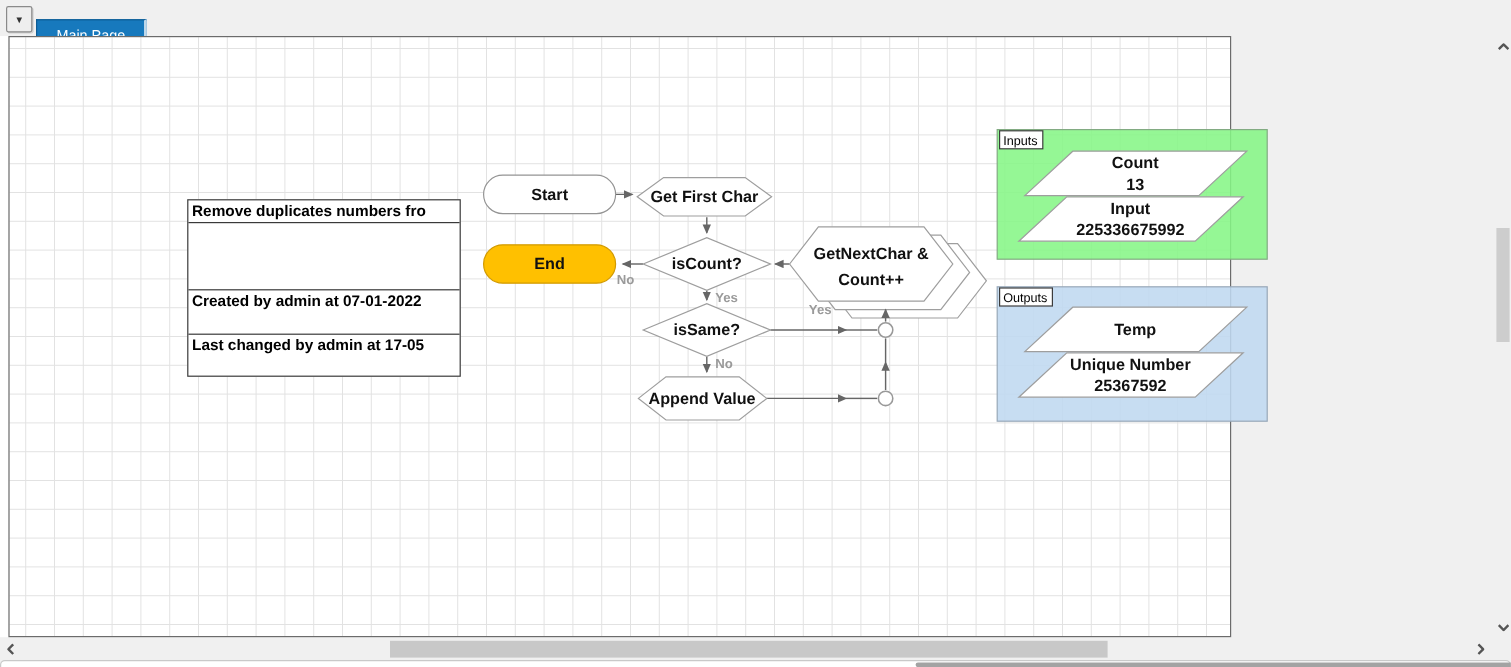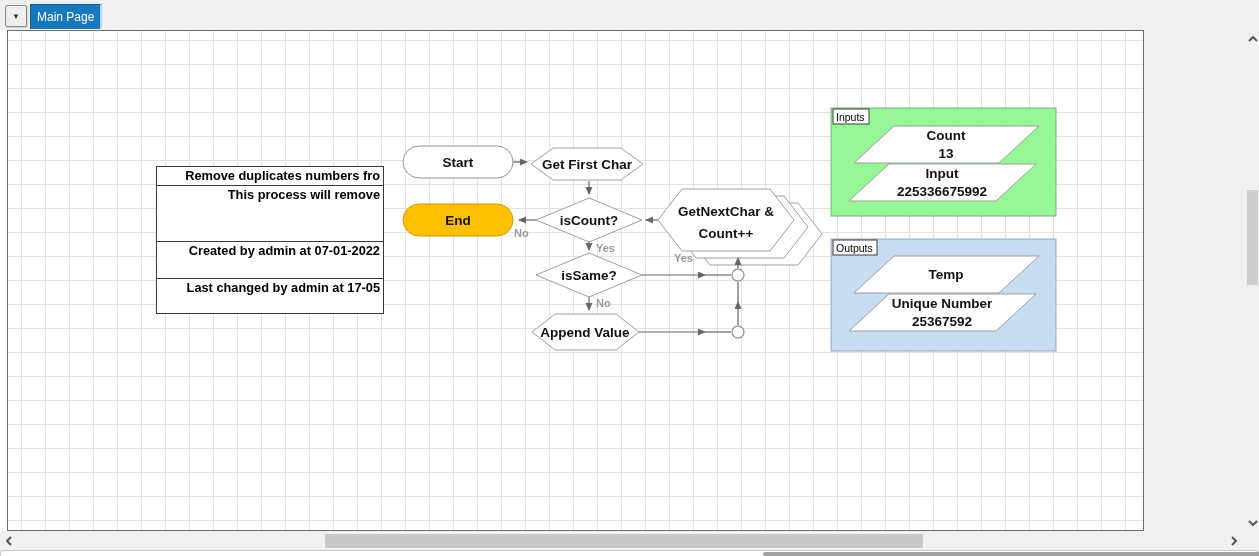--- a/index.html
+++ b/index.html
@@ -4,37 +4,37 @@
 <style>
   html,body{margin:0;padding:0;}
   body{width:1259px;height:556px;font-family:"Liberation Sans",sans-serif;background:#f0f0f0;overflow:hidden;}
   .app{position:relative;width:1259px;height:556px;background:#f0f0f0;}
 
   
   .tabbar{position:absolute;left:0;top:0;width:1259px;height:30px;background:#f0f0f0;}
   .dd-btn{position:absolute;left:5px;top:5px;width:22px;height:22px;background:#eee;border:1px solid #8a8a8a;
           border-radius:2px;font-size:8px;color:#333;display:flex;align-items:center;justify-content:center;
           box-shadow:1px 1px 0 #cfcfcf;cursor:pointer;padding:0;}
-  .tab{position:absolute;left:30px;top:4px;height:25px;background:var(--tab-active,#1779BD);
+  .tab{position:absolute;left:30px;top:16px;height:25px;background:var(--tab-active,#1779BD);
        border:1px solid #0e5c94;border-bottom:none;border-right:2px solid #bdd7ea;color:#fff;
-       font-size:12px;display:flex;align-items:center;padding:0 6px;box-sizing:border-box;cursor:pointer;}
+       font-size:12px;display:flex;align-items:center;padding:0 16px;box-sizing:border-box;cursor:pointer;}
 
   
   .left-strip{position:absolute;left:0;top:30px;width:7px;height:501px;background:#fff;}
-  .canvas{position:absolute;left:7px;top:30px;width:1137px;height:501px;box-sizing:border-box;
+  .canvas{position:absolute;left:7px;top:30px;width:1019px;height:501px;box-sizing:border-box;
           border:1px solid #6b6b6b;background-color:#fff;
           background-image:linear-gradient(to right,#e2e2e2 1px,transparent 1px),
                            linear-gradient(to bottom,#e2e2e2 1px,transparent 1px);
           background-size:24px 24px;background-position:13px 9px;}
   .canvas svg{position:absolute;left:0;top:0;}
 
   
   .note{position:absolute;left:148px;top:135px;width:228px;height:148px;background:#fff;
         border:1px solid #3a3a3a;box-sizing:border-box;font-size:12.8px;font-weight:700;color:#000;}
-  .note .sec{box-sizing:border-box;padding:0 3px;border-bottom:1px solid #3a3a3a;overflow:hidden;text-align:right;}
+  .note .sec{box-sizing:border-box;padding:0 3px;border-bottom:1px solid #3a3a3a;overflow:hidden;}
   .note .sec:last-child{border-bottom:none;}
   .note .ln{white-space:nowrap;line-height:18px;}
   .s-title{height:19px;}
   .s-desc{height:56px;padding-top:1px;}
   .s-created{height:37px;}
   .s-changed{height:34px;}
 
   
   .node-t{font-family:"Liberation Sans",sans-serif;font-size:13.5px;font-weight:700;fill:#111;text-anchor:middle;}
   .edge-t{font-family:"Liberation Sans",sans-serif;font-size:11px;font-weight:700;fill:var(--edge-label,#9a9a9a);}
@@ -171,21 +171,20 @@
       <text class="edge-t" x="588" y="221">Yes</text>
       <text class="edge-t" x="588" y="276">No</text>
       <text class="edge-t" x="666" y="231">Yes</text>
     </svg>
 
     <div class="note">
       <div class="sec s-title">
         <div class="ln">Remove duplicates numbers fro</div>
       </div>
       <div class="sec s-desc">
-        <div class="ln">This process will remove</div>
       </div>
       <div class="sec s-created">
         <div class="ln">Created by admin at 07-01-2022</div>
       </div>
       <div class="sec s-changed">
         <div class="ln">Last changed by admin at 17-05</div>
       </div>
     </div>
   </div>
 

